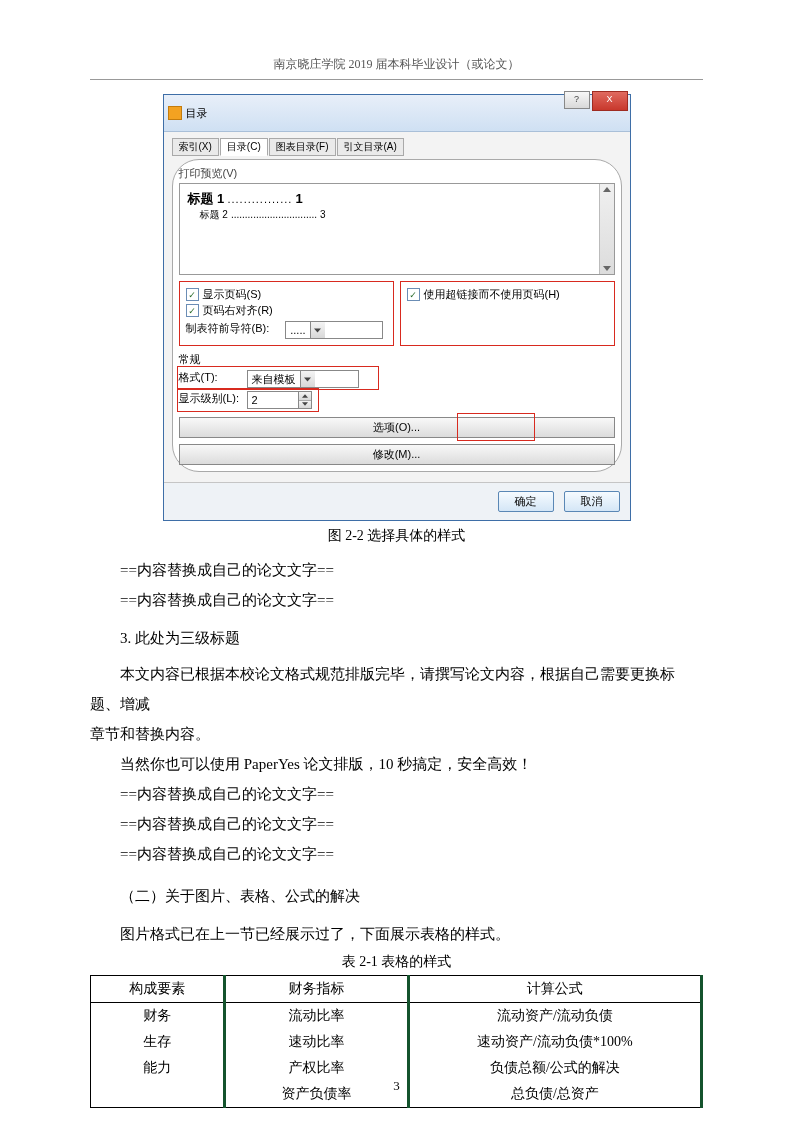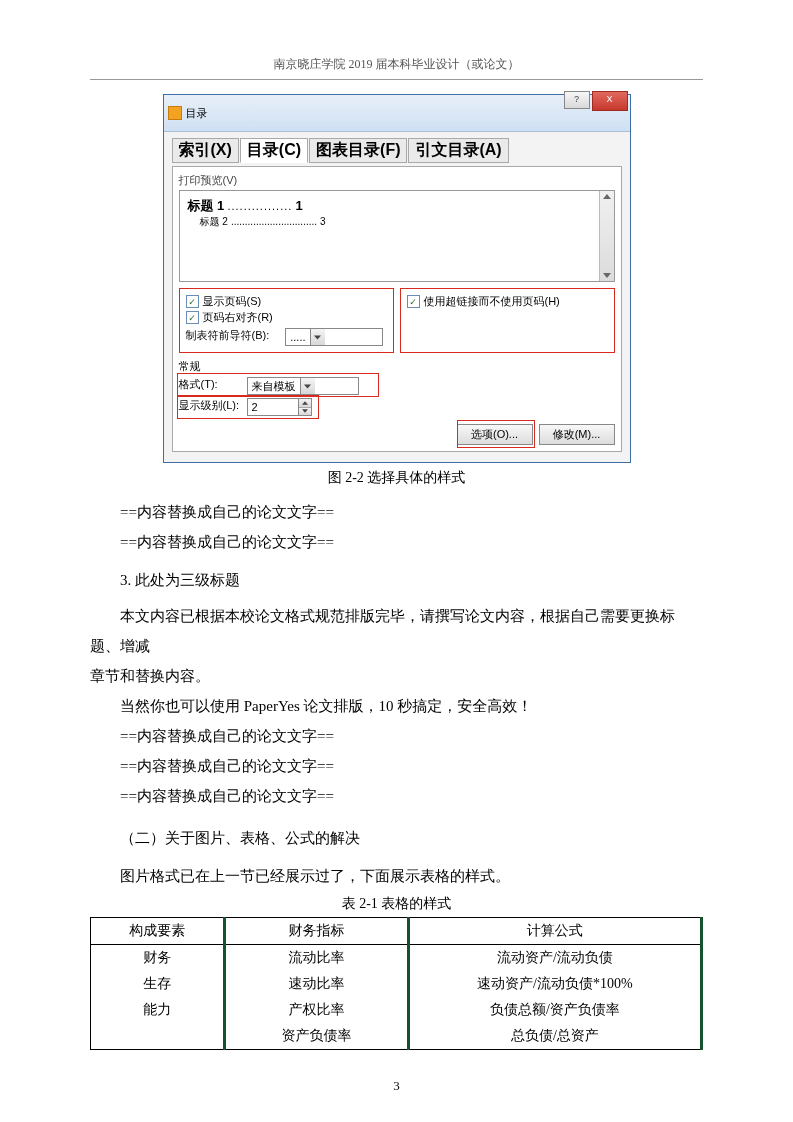--- a/index.html
+++ b/index.html
@@ -73,22 +73,21 @@
     height: 18px;
   }
   .dialog-body {
     padding: 6px 8px 10px 8px;
     background: #f3f3f3;
   }
   .tabs {
     display: flex;
     gap: 1px;
     margin-bottom: 4px;
-    font-size: 16px;
-    font-weight: bold;
+    font-size: 10px;
   }
   .tab {
     border: 1px solid #a9a9a9;
     background: #eaeaea;
     padding: 1px 6px;
     border-bottom: 1px solid #a9a9a9;
   }
   .tab.active {
     background: #fff;
     border-bottom-color: #fff;
@@ -349,21 +348,21 @@
           <div class="winbtn close">X</div>
         </div>
       </div>
       <div class="dialog-body">
         <div class="tabs">
           <div class="tab">索引(X)</div>
           <div class="tab active">目录(C)</div>
           <div class="tab">图表目录(F)</div>
           <div class="tab">引文目录(A)</div>
         </div>
-        <div class="tab-content" style="position:relative;">
+        <div class="tab-content" style="position:relative;border-radius:27px;">
           <div class="preview-row">
             <div class="preview-col">
               <div class="preview-lbl">打印预览(V)</div>
               <div class="preview-box">
                 <div>
                   <span class="pv-h1">标题 1</span>
                   <span class="pv-dots">................</span>
                   <span class="pv-h1">1</span>
                 </div>
                 <div style="margin-left:12px;">
@@ -434,26 +433,30 @@
                         <path d="M0 0 L10 0 L5 6 Z" fill="#444"></path>
                       </svg>
                     </div>
                 </div>
               </div>
             </div>
             <div class="red-border-abs" style="left:-2px;top:14px;width:200px;height:22px;"></div>
             <div class="red-border-abs" style="left:-2px;top:36px;width:140px;height:22px;"></div>
           </div>
 
-          <div class="button-row" style="position:relative;">
+          <div class="button-row" style="position:relative;flex-direction:column;">
             <div class="red-border-abs" style="right:80px;top:-4px;width:76px;height:26px;"></div>
             <div class="win-button">选项(O)...</div>
             <div class="win-button">修改(M)...</div>
           </div>
         </div>
+      </div>
+      <div class="main-buttons">
+        <div class="main-btn">确定</div>
+        <div class="main-btn">取消</div>
       </div>
     </div>
   </div>
 
   <div class="caption">图 2-2 选择具体的样式</div>
 
   <p class="body-line">==内容替换成自己的论文文字==</p>
   <p class="body-line">==内容替换成自己的论文文字==</p>
 
   <p class="h3">3. 此处为三级标题</p>
@@ -483,21 +486,21 @@
       <td>流动资产/流动负债</td>
     </tr>
     <tr>
       <td>生存</td>
       <td>速动比率</td>
       <td>速动资产/流动负债*100%</td>
     </tr>
     <tr>
       <td>能力</td>
       <td>产权比率</td>
-      <td>负债总额/资产负债率</td>
+      <td>负债总额/公式的解决</td>
     </tr>
     <tr class="last">
       <td></td>
       <td>资产负债率</td>
       <td>总负债/总资产</td>
     </tr>
   </tbody>
     </table>
 
   <div class="page-number">3</div>

